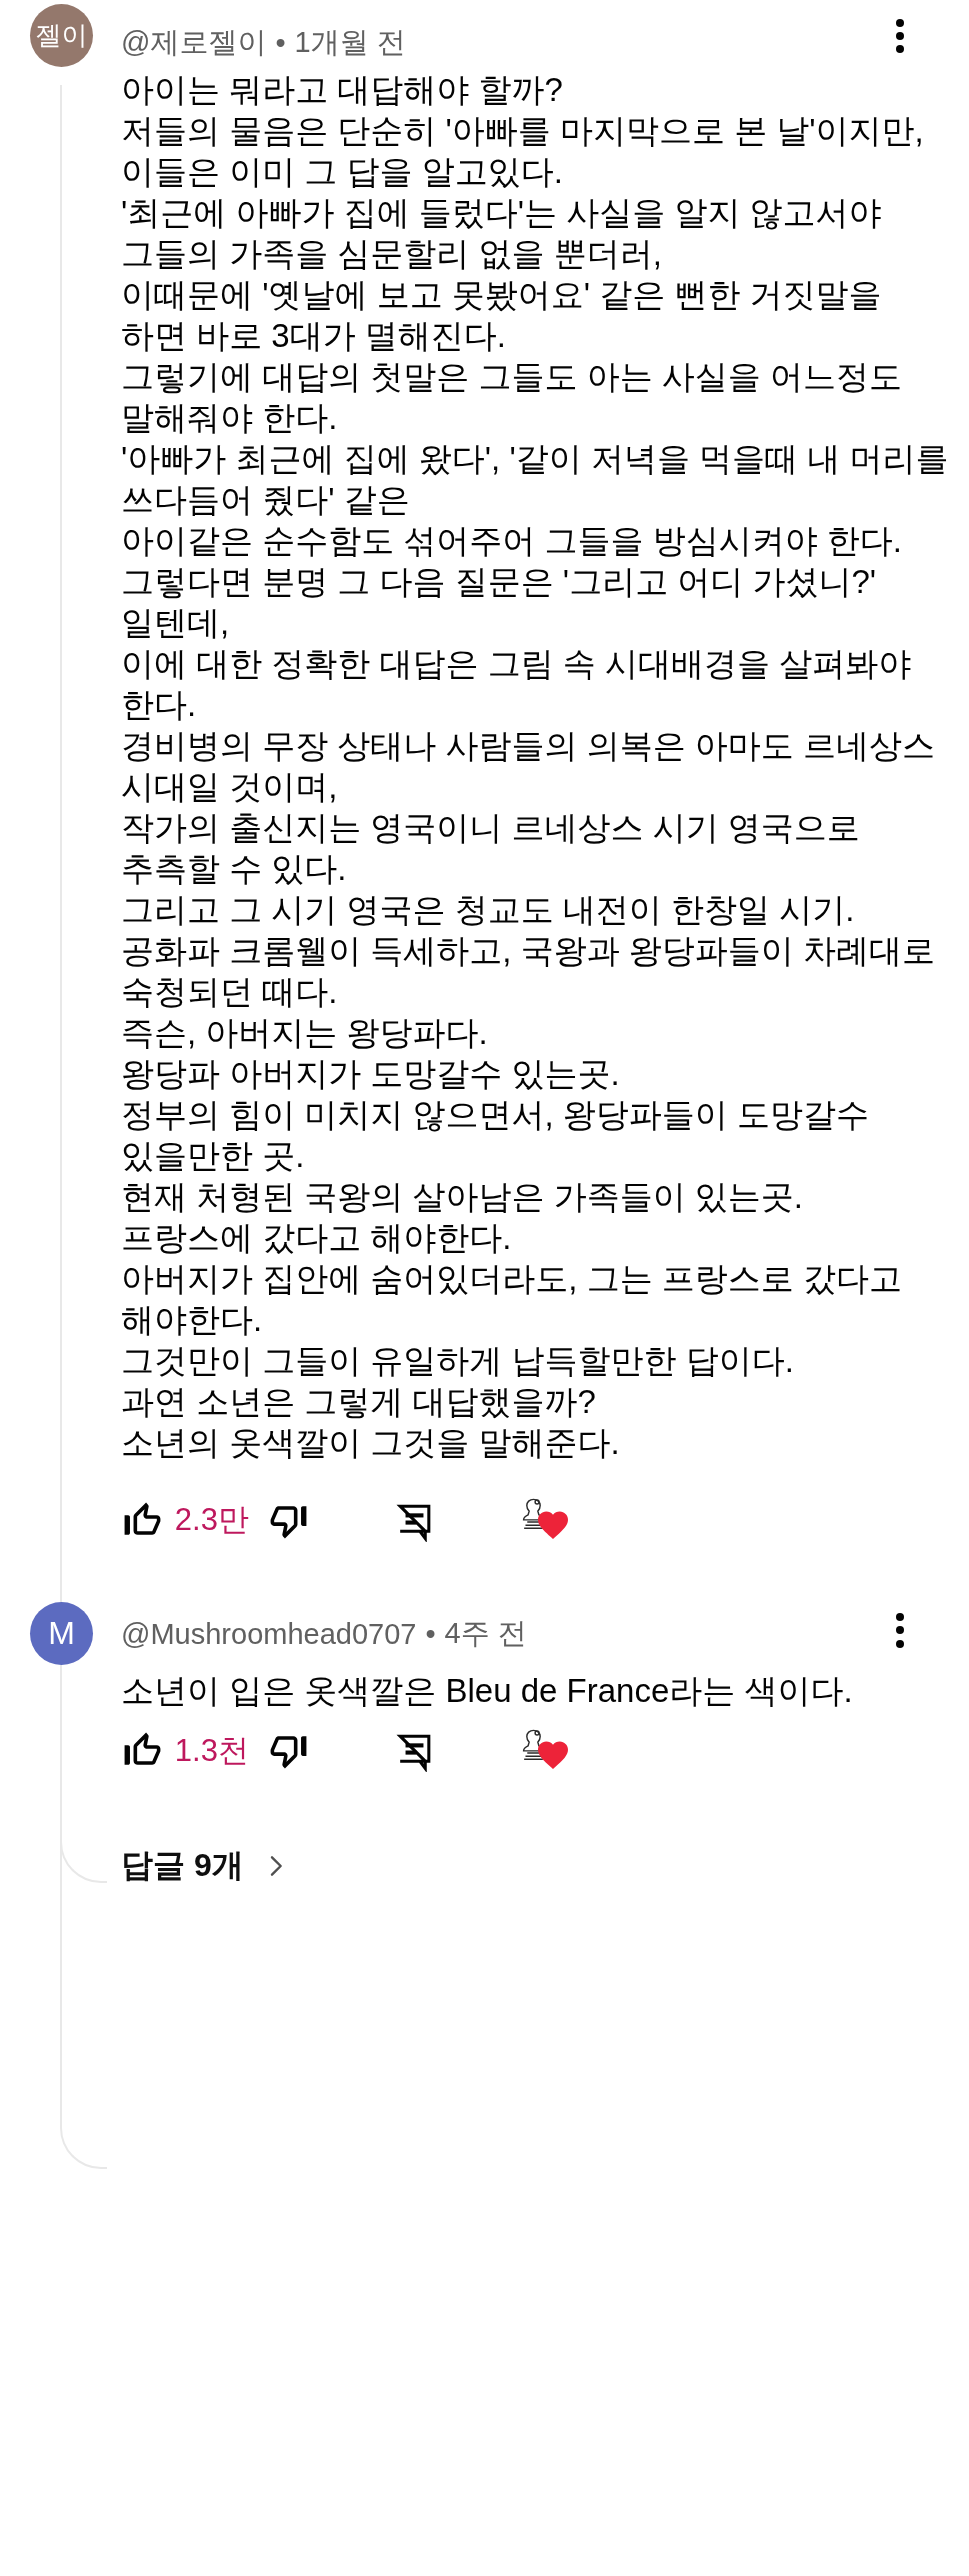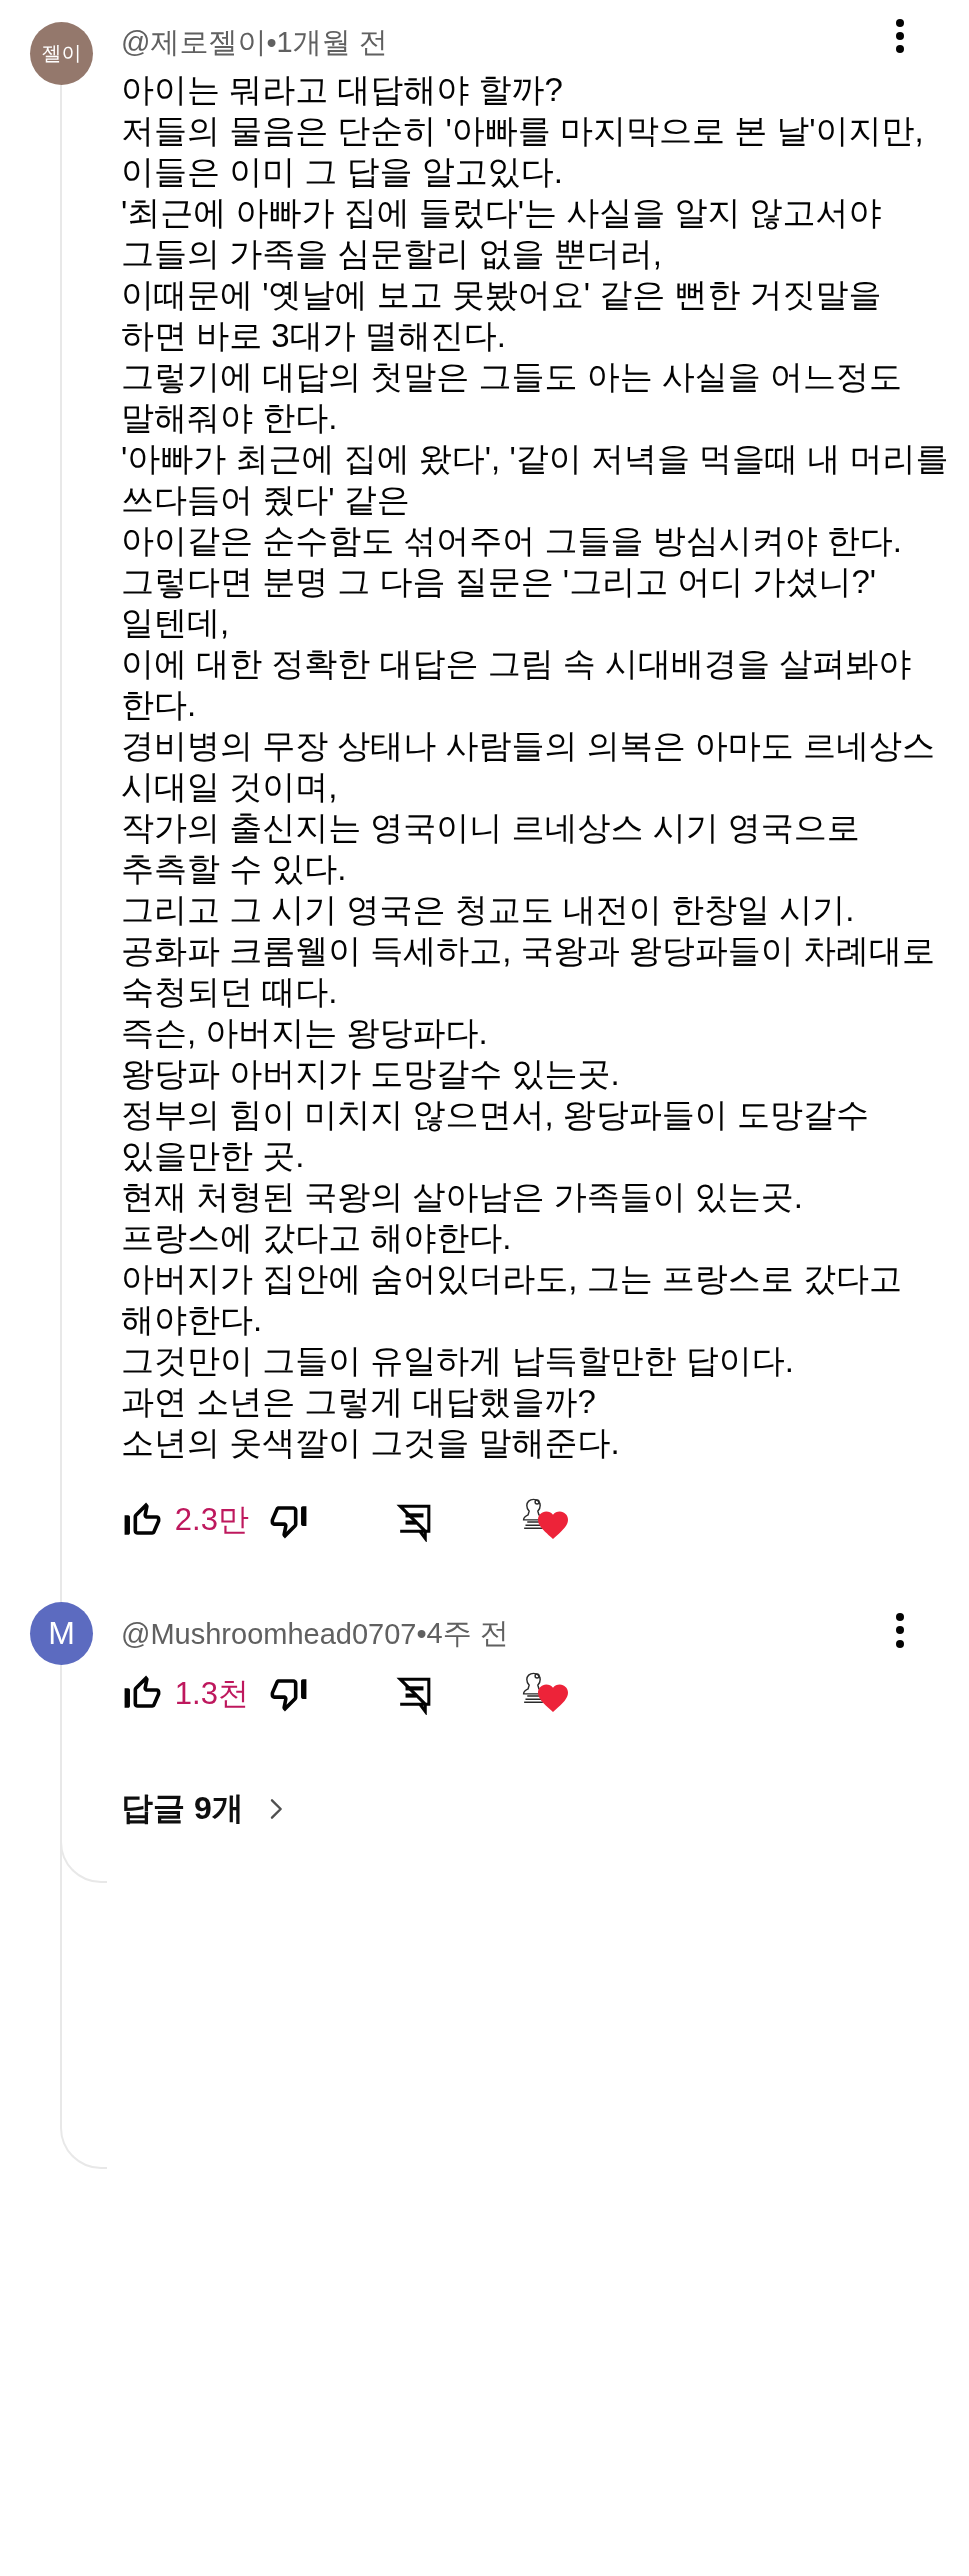--- a/index.html
+++ b/index.html
@@ -10,29 +10,29 @@
     color: #030303;
     overflow: hidden;
     position: relative;
   }
   .comment { position: relative; }
   .avatar {
     position: absolute; left: 30px; width: 63px; height: 63px;
     border-radius: 50%; display: flex; align-items: center; justify-content: center;
     color: #ffffff; cursor: pointer;
   }
-  .avatar.c1 { top: 22px; font-size: 20px; }
+  .avatar.c1 { top: 4px; font-size: 26px; }
   .avatar.c2 { top: 0px; font-size: 32px; }
   .thread-line {
     position: absolute; left: 60px; width: 47px;
     border-left: 2.7px solid #e8e8e8; border-bottom: 2.7px solid #e8e8e8;
     border-bottom-left-radius: 41px;
   }
   .content { padding-left: 121px; padding-right: 18px; }
-  .header-row { display: flex; align-items: center; }
+  .header-row { display: flex; align-items: center; gap: 9px; }
   .c1 .header-row { padding-top: 23.4px; }
   .c2 .header-row { padding-top: 12.6px; }
   .meta { font-size: 29px; color: #606060; white-space: nowrap; }
   .kebab {
     position: absolute; right: 49px; width: 40px; height: 43px;
     display: flex; flex-direction: column; align-items: center; justify-content: center;
     cursor: pointer;
   }
   .c1 .kebab { top: 14.4px; }
   .c2 .kebab { top: 7.2px; }
@@ -169,20 +169,21 @@
       <i></i>
     </div>
 
   <div class="content">
     <div class="header-row">
       <span class="meta">@Mushroomhead0707</span>
       <span class="meta dot">•</span>
       <span class="meta">4주 전</span>
     </div>
 
+    <div class="body-text">소년이 입은 옷색깔은 Bleu de France라는 색이다.</div>
 
     <div class="action-row">
       <div class="act-btn">
         <svg class="icon-svg" width="43" height="43" viewBox="0 0 24 24" fill="#030303">
             <path d="M13.11 5.72l-.57 2.89c-.12.59.04 1.2.42 1.66.38.46.94.73 1.54.73H20v1.08L17.43 18H9.34c-.18 0-.34-.16-.34-.34V9.82l4.11-4.1M14 2L7.59 8.41C7.21 8.79 7 9.3 7 9.83v7.83C7 18.95 8.05 20 9.34 20h8.1c.71 0 1.36-.37 1.72-.97l2.67-6.15c.11-.25.17-.52.17-.8V11c0-1.1-.9-2-2-2h-5.5l.92-4.65c.05-.22.02-.46-.08-.66-.23-.45-.52-.86-.88-1.22L14 2zM4 9H2v11h2c.55 0 1-.45 1-1v-9c0-.55-.45-1-1-1z"></path>
           </svg>
         <span class="count">1.3천</span>
       </div>
       <div class="act-btn dislike">
         <svg class="icon-svg" width="43" height="43" viewBox="0 0 24 24" fill="#030303">

